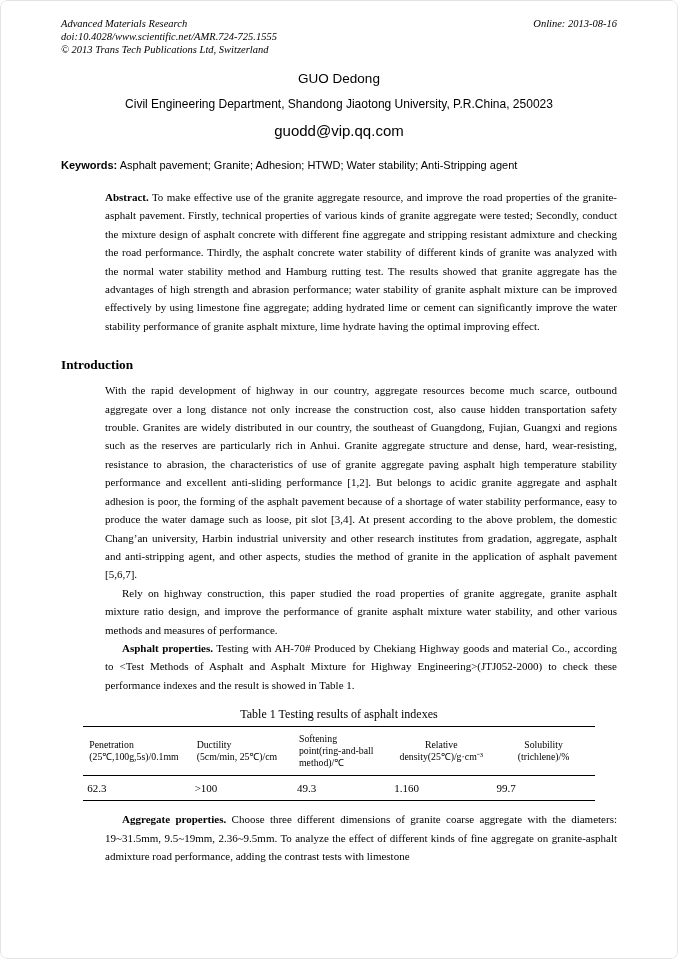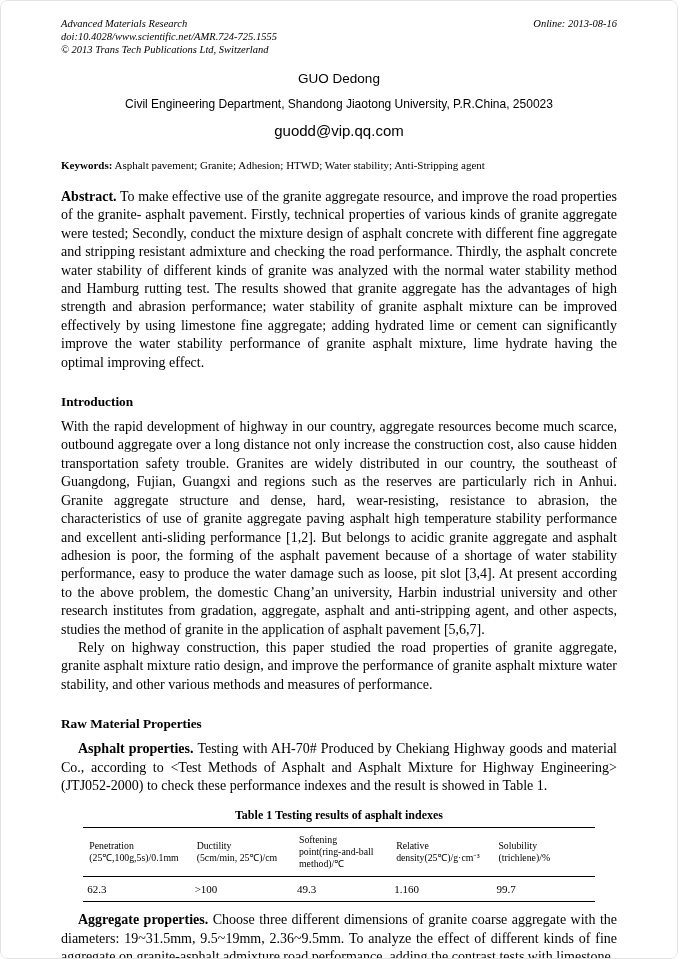--- a/index.html
+++ b/index.html
@@ -12,36 +12,36 @@
   }
   
   .hdr { display: flex; justify-content: space-between; align-items: flex-start; }
   .hdr-left, .hdr-right { font-style: italic; font-size: 10.5px; line-height: 13px; }
   
   .title { text-align: center; font-family: "Liberation Sans", sans-serif; font-weight: bold; font-size: 16px; margin-top: 24px; }
   .author { text-align: center; font-family: "Liberation Sans", sans-serif; font-size: 13.5px; font-weight: normal; margin-top: 15px; }
   .affil  { text-align: center; font-family: "Liberation Sans", sans-serif; font-size: 12px; margin-top: 11px; }
   .email  { text-align: center; font-family: "Liberation Sans", sans-serif; font-size: 15px; margin-top: 11px; }
   
-  .keywords { font-family: Liberation Serif, serif; font-size: 11px; margin-top: 20px; }
+  .keywords { font-family: Liberation Sans, sans-serif; font-size: 11px; margin-top: 20px; }
   .keywords b { font-weight: bold; }
   
-  .body-p { font-size: 14px; line-height: 18.4px; text-align: justify; }
+  .body-p { font-size: 11px; line-height: 18.4px; text-align: justify; margin-left: 44px; }
   .abstract { margin-top: 17px; }
   .lead { font-weight: bold; }
   .indent { text-indent: 17px; }
   .h2 { font-size: 13.3px; font-weight: bold; margin-top: 22px; margin-bottom: 8px; }
   
-  .tbl-caption { text-align: center; font-weight: bold; font-size: 12px; margin-top: 13px; margin-bottom: 4px; }
+  .tbl-caption { text-align: center; font-weight: normal; font-size: 12px; margin-top: 13px; margin-bottom: 4px; }
   table.tbl { width: 92%; margin: 0 auto; border-collapse: collapse; border-top: 1px solid #000; border-bottom: 1px solid #000; }
   table.tbl thead tr { border-bottom: 1px solid #000; }
   table.tbl th { font-weight: normal; font-size: 9.8px; line-height: 12px; padding: 6px 6px; white-space: pre-line; vertical-align: middle; }
   table.tbl td { font-size: 11px; padding: 6px 4px; text-align: left; }
   .ta-l { text-align: left; }
-  .ta-c { text-align: left; }
+  .ta-c { text-align: center; }
   .after-table { margin-top: 9px; }
 </style>
 </head>
 <body>
 
 <div class="page">
 
   <div class="hdr">
     <div class="hdr-left">
       <div>Advanced Materials Research</div>
@@ -56,21 +56,20 @@
   <div class="email">guodd@vip.qq.com</div>
 
   <p class="keywords"><b>Keywords:</b><span> Asphalt pavement; Granite; Adhesion; HTWD; Water stability; Anti-Stripping agent</span></p>
 
   <p class="body-p abstract"><span class="lead">Abstract.</span><span> To make effective use of the granite aggregate resource, and improve the road properties of the granite- asphalt pavement. Firstly, technical properties of various kinds of granite aggregate were tested; Secondly, conduct the mixture design of asphalt concrete with different fine aggregate and stripping resistant admixture and checking the road performance. Thirdly, the asphalt concrete water stability of different kinds of granite was analyzed with the normal water stability method and Hamburg rutting test. The results showed that granite aggregate has the advantages of high strength and abrasion performance; water stability of granite asphalt mixture can be improved effectively by using limestone fine aggregate; adding hydrated lime or cement can significantly improve the water stability performance of granite asphalt mixture, lime hydrate having the optimal improving effect.</span></p>
 
   <h2 class="h2">Introduction</h2>
   <p class="body-p">With the rapid development of highway in our country, aggregate resources become much scarce, outbound aggregate over a long distance not only increase the construction cost, also cause hidden transportation safety trouble. Granites are widely distributed in our country, the southeast of Guangdong, Fujian, Guangxi and regions such as the reserves are particularly rich in Anhui. Granite aggregate structure and dense, hard, wear-resisting, resistance to abrasion, the characteristics of use of granite aggregate paving asphalt high temperature stability performance and excellent anti-sliding performance [1,2]. But belongs to acidic granite aggregate and asphalt adhesion is poor, the forming of the asphalt pavement because of a shortage of water stability performance, easy to produce the water damage such as loose, pit slot [3,4]. At present according to the above problem, the domestic Chang’an university, Harbin industrial university and other research institutes from gradation, aggregate, asphalt and anti-stripping agent, and other aspects, studies the method of granite in the application of asphalt pavement [5,6,7].</p>
   <p class="body-p indent">Rely on highway construction, this paper studied the road properties of granite aggregate, granite asphalt mixture ratio design, and improve the performance of granite asphalt mixture water stability, and other various methods and measures of performance.</p>
 
-  <h2 class="h2">Raw Material Properties</h2>
   <p class="body-p indent"><span class="lead">Asphalt properties.</span><span> Testing with AH-70# Produced by Chekiang Highway goods and material Co., according to &lt;Test Methods of Asphalt and Asphalt Mixture for Highway Engineering&gt;(JTJ052-2000) to check these performance indexes and the result is showed in Table 1.</span></p>
 
   <div class="tbl-caption">Table 1 Testing results of asphalt indexes</div>
   <table class="tbl">
     <thead>
       <tr>
         <th class="ta-l" style="width:21%">Penetration
 (25℃,100g,5s)/0.1mm</th>
         <th class="ta-l" style="width:20%">Ductility
 (5cm/min, 25℃)/cm</th>

